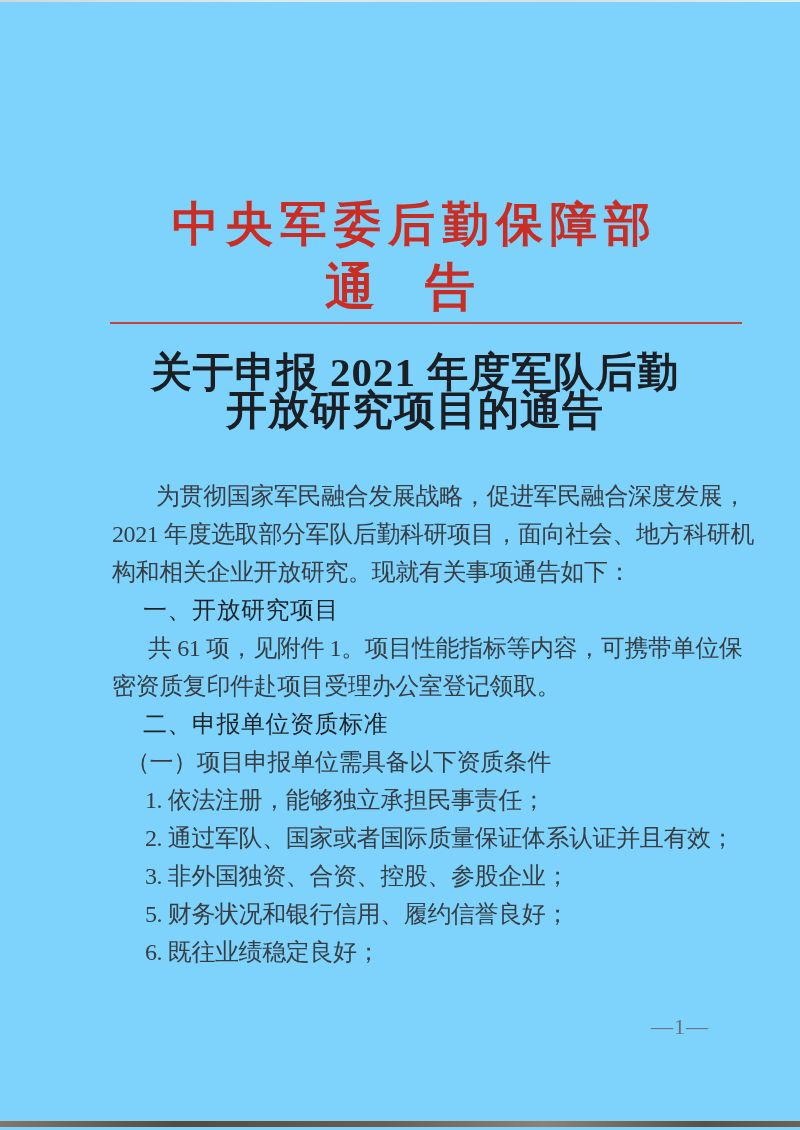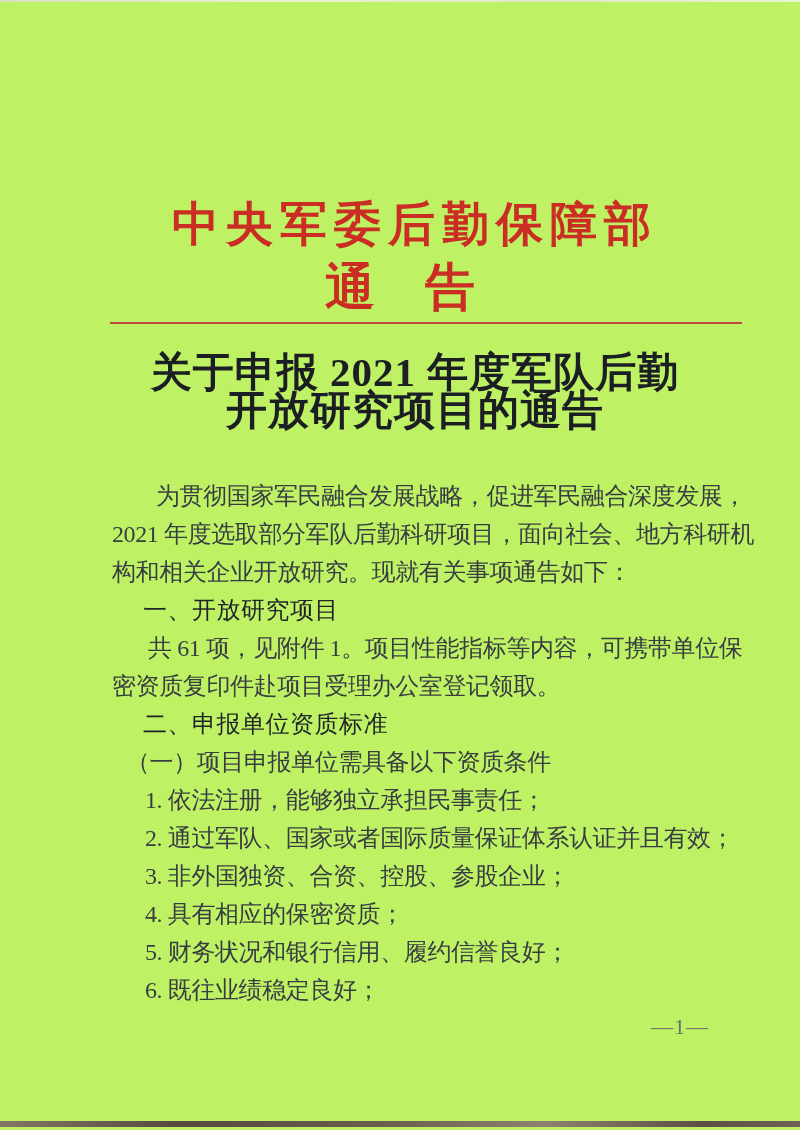--- a/index.html
+++ b/index.html
@@ -4,21 +4,21 @@
 <style>
   html, body {
     margin: 0;
     padding: 0;
     background: #ffffff;
   }
   .page {
     position: relative;
     width: 800px;
     height: 1130px;
-    background: #bef264;
+    background: #7dd3fc;
     overflow: hidden;
     font-family: "Liberation Serif", "DejaVu Serif", serif;
   }
   
   .scan-top-edge {
     position: absolute;
     top: 0; left: 0;
     width: 100%; height: 2px;
     background: linear-gradient(90deg, #dddbd7 0%, #f3f2ef 35%, #e7e5e1 70%, #f5f4f2 100%);
     opacity: .8;
@@ -129,21 +129,20 @@
     <div class="line">2021 年度选取部分军队后勤科研项目，面向社会、地方科研机</div>
     <div class="line">构和相关企业开放研究。现就有关事项通告如下：</div>
     <div class="line heading">一、开放研究项目</div>
     <div class="line pad36">共 61 项，见附件 1。项目性能指标等内容，可携带单位保</div>
     <div class="line">密资质复印件赴项目受理办公室登记领取。</div>
     <div class="line heading">二、申报单位资质标准</div>
     <div class="line kaiti">（一）项目申报单位需具备以下资质条件</div>
     <div class="line item">1. 依法注册，能够独立承担民事责任；</div>
     <div class="line item">2. 通过军队、国家或者国际质量保证体系认证并且有效；</div>
     <div class="line item">3. 非外国独资、合资、控股、参股企业；</div>
-    <div class="line item">4. 具有相应的保密资质；</div>
     <div class="line item">5. 财务状况和银行信用、履约信誉良好；</div>
     <div class="line item">6. 既往业绩稳定良好；</div>
   </div>
 
   <div class="page-number">—1—</div>
 
   <div class="scan-bottom-edge"></div>
 
 </div>
 

